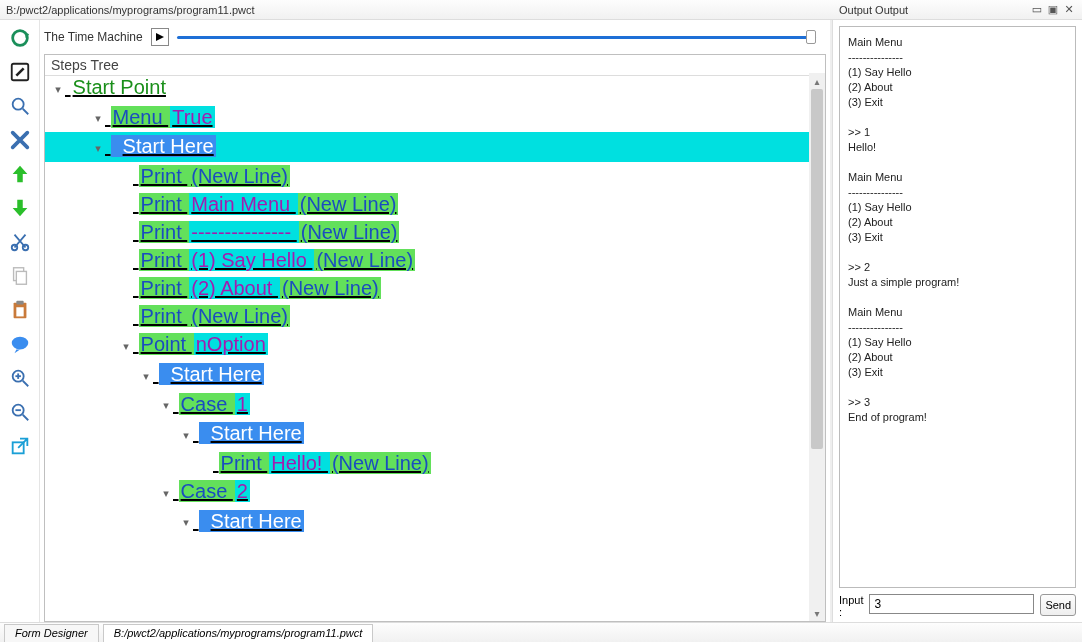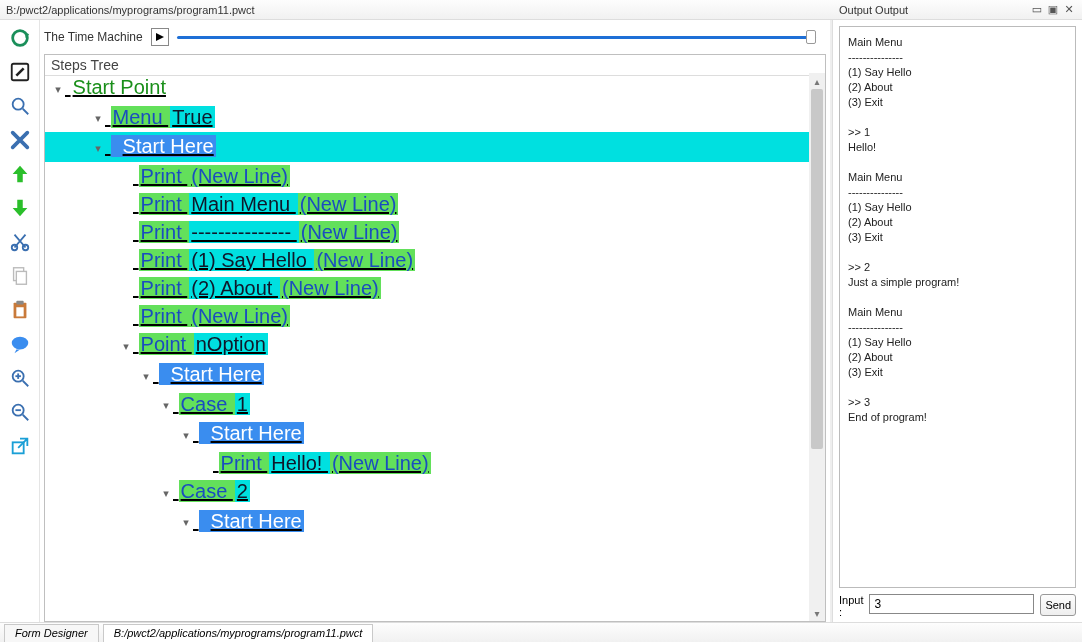--- a/index.html
+++ b/index.html
@@ -27,21 +27,21 @@
   .tree-row { font-size: 20px; line-height: 28px; white-space: nowrap; }
   .expander { display:inline-block; width:10px; text-align:center; color:#666; font-size:11px; vertical-align:middle; margin-right:2px; }
   .indent { display:inline-block; }
   .seg { padding: 0 2px; }
   .bg-green { background: #63e05b; }
   .bg-cyan { background: #00e0e0; }
   .bg-blue { background: #3a8def; padding-left: 12px; }
   .fg-green { color: #1a8f1a; }
   .fg-white { color: #ffffff; }
   .fg-navy { color: #1a4dbf; }
-  .fg-gray { color: #0f172a; }
+  .fg-gray { color: #a21caf; }
   .row-selected { background: #00e0e0; display:block; }
   .right-panel { width: 250px; border-left: 1px solid #ddd; display: flex; flex-direction: column; }
   .right-title { height: 20px; background: linear-gradient(#fdfdfd,#f1f1f1); border-bottom: 1px solid #ddd; display:flex; align-items:center; padding:0 6px; font-size:11px; color:#333; position:relative; }
   .right-title .right-controls { margin-left:auto; display:flex; gap:2px;}
   .output-box { flex:1; margin:6px; border:1px solid #bbb; background:#fff; padding:8px; font-size:11px; color:#222; line-height:15px; white-space:pre-wrap; overflow:hidden; }
   .footer { height:20px; background: linear-gradient(#fdfdfd,#f1f1f1); border-top:1px solid #ddd; display:flex; align-items:center;font-style:italic; }
   .footer-tab { border:1px solid #c9c9c9; border-bottom:none; background:#f7f7f7; font-size:11px; padding:2px 10px; margin-left:4px; height:18px; display:flex; align-items:center; }
   .footer-tab.main { background:#fff; }
   .input-row { height:28px; display:flex; align-items:flex-start; gap:6px; padding:0 6px; }
   .input-row label { font-size:11px; }

